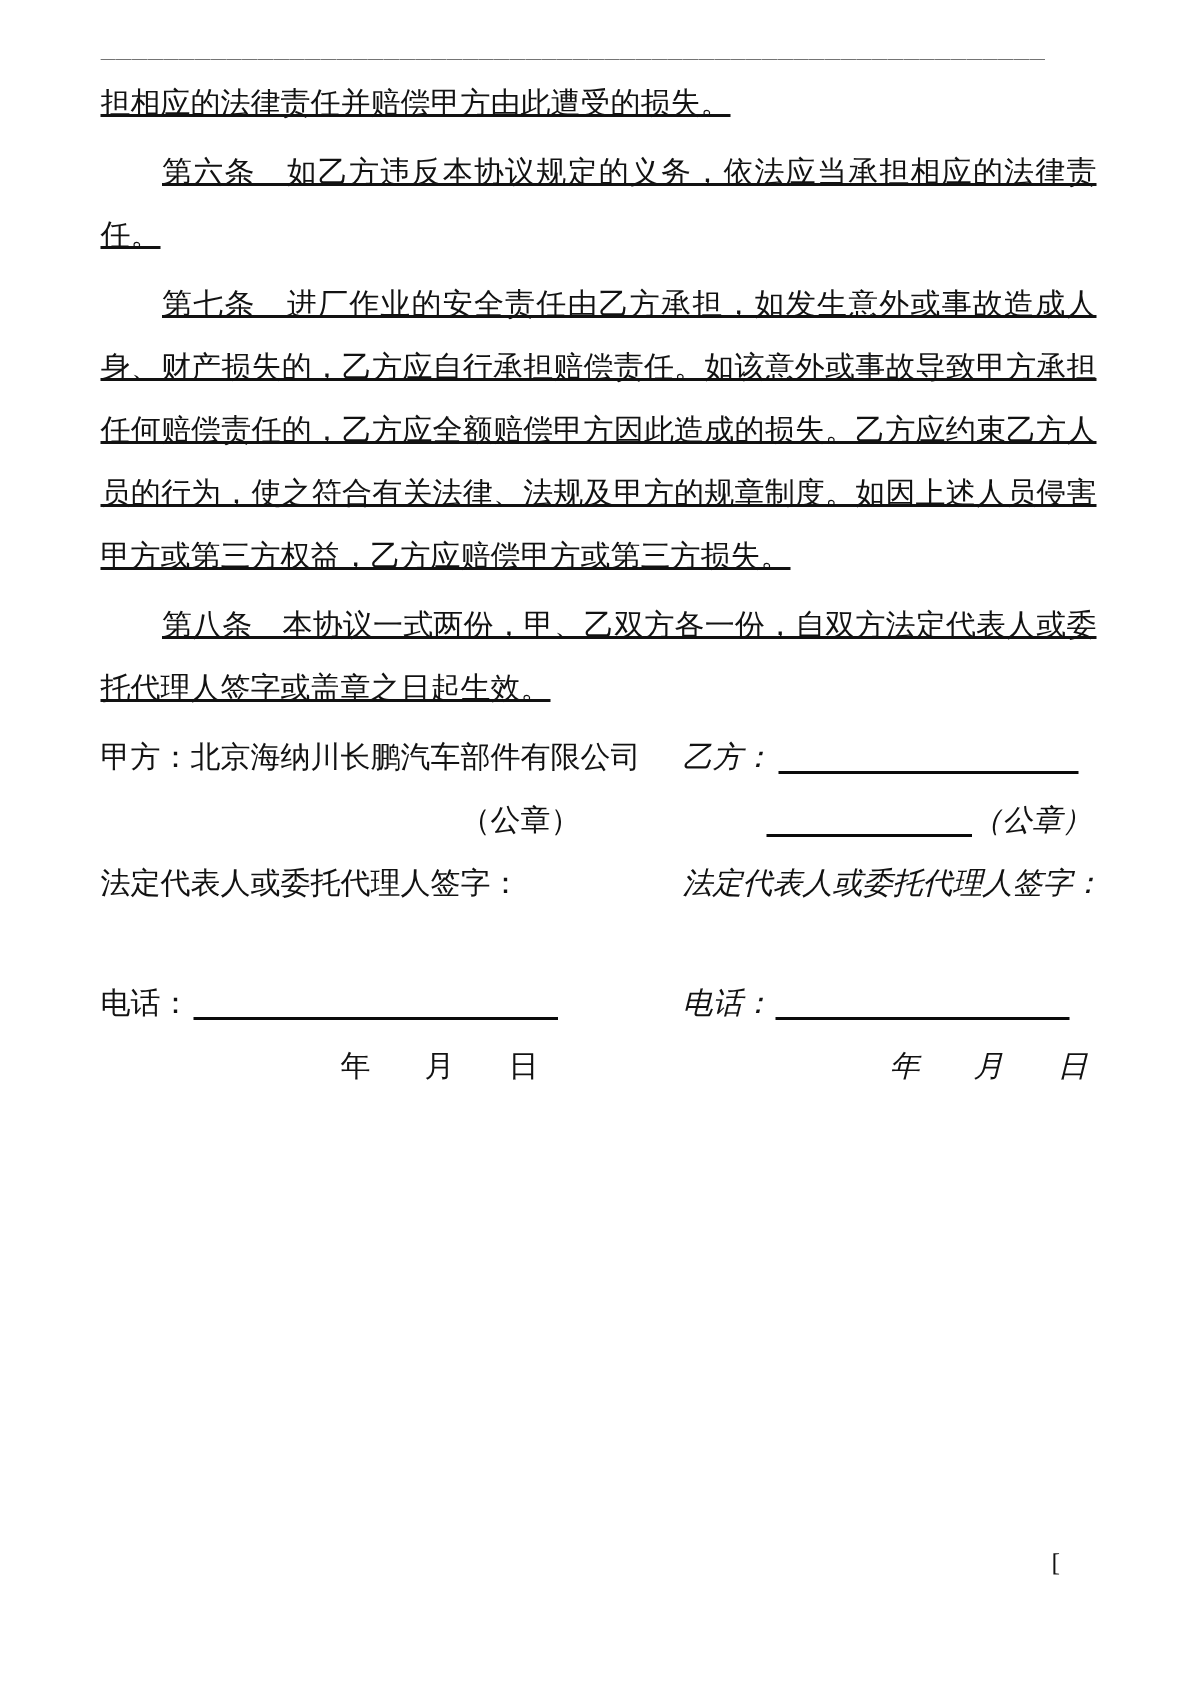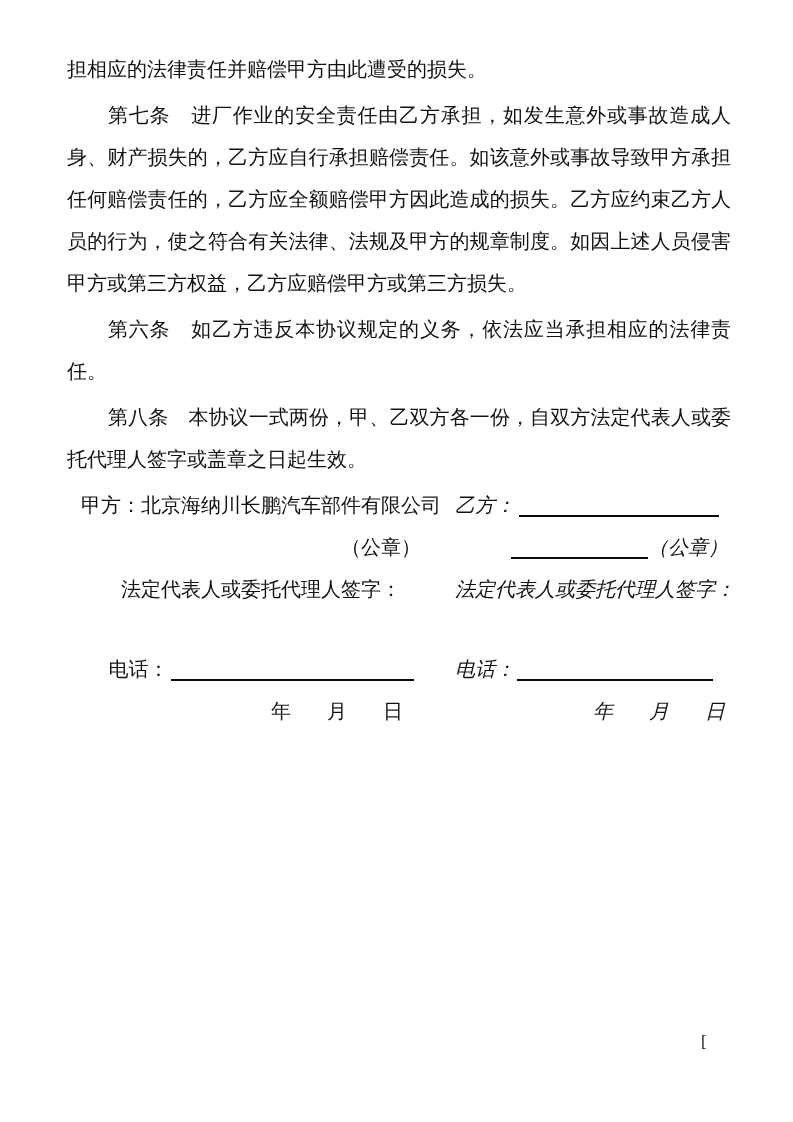--- a/index.html
+++ b/index.html
@@ -29,38 +29,38 @@
     line-height: 16px;
     height: 16px;
     letter-spacing: 0.5px;
     white-space: nowrap;
     overflow: hidden;
     width: 642px;
     color: #222;
   }
   p.para {
     margin: 4px 0 0 0;
+    text-decoration: underline;
   }
   p.para.first {
     margin-top: 8px;
   }
   p.para.indent {
     text-indent: 2.05em;
   }
   .sig-block {
     display: flex;
     padding: 0 62px 0 67px;
     font-size: 20px;
     line-height: 42px;
     margin-top: 4px;
   }
   .sig-col-a {
     width: 388px;
     flex: none;
-    text-align: center;
   }
   .sig-col-b {
     flex: 1;
     font-style: italic;
   }
   .sig-row {
     white-space: nowrap;
   }
   .blank {
     display: inline-block;
@@ -88,23 +88,23 @@
 </head>
 <body>
 
 <div class="page">
 
   <div class="content">
     <div class="top-rule">____________________________________________________________</div>
 
     <p class="para first">担相应的法律责任并赔偿甲方由此遭受的损失。</p>
 
+    <p class="para indent">第六条　如乙方违反本协议规定的义务，依法应当承担相应的法律责任。</p>
+
     <p class="para indent">第七条　进厂作业的安全责任由乙方承担，如发生意外或事故造成人身、财产损失的，乙方应自行承担赔偿责任。如该意外或事故导致甲方承担任何赔偿责任的，乙方应全额赔偿甲方因此造成的损失。乙方应约束乙方人员的行为，使之符合有关法律、法规及甲方的规章制度。如因上述人员侵害甲方或第三方权益，乙方应赔偿甲方或第三方损失。</p>
-
-    <p class="para indent">第六条　如乙方违反本协议规定的义务，依法应当承担相应的法律责任。</p>
 
     <p class="para indent">第八条　本协议一式两份，甲、乙双方各一份，自双方法定代表人或委托代理人签字或盖章之日起生效。</p>
   </div>
 
   <div class="sig-block">
 
     <div class="sig-col-a">
       <div class="sig-row">甲方：北京海纳川长鹏汽车部件有限公司</div>
       <div class="sig-row">
         <span class="seal-a">（公章）</span>

